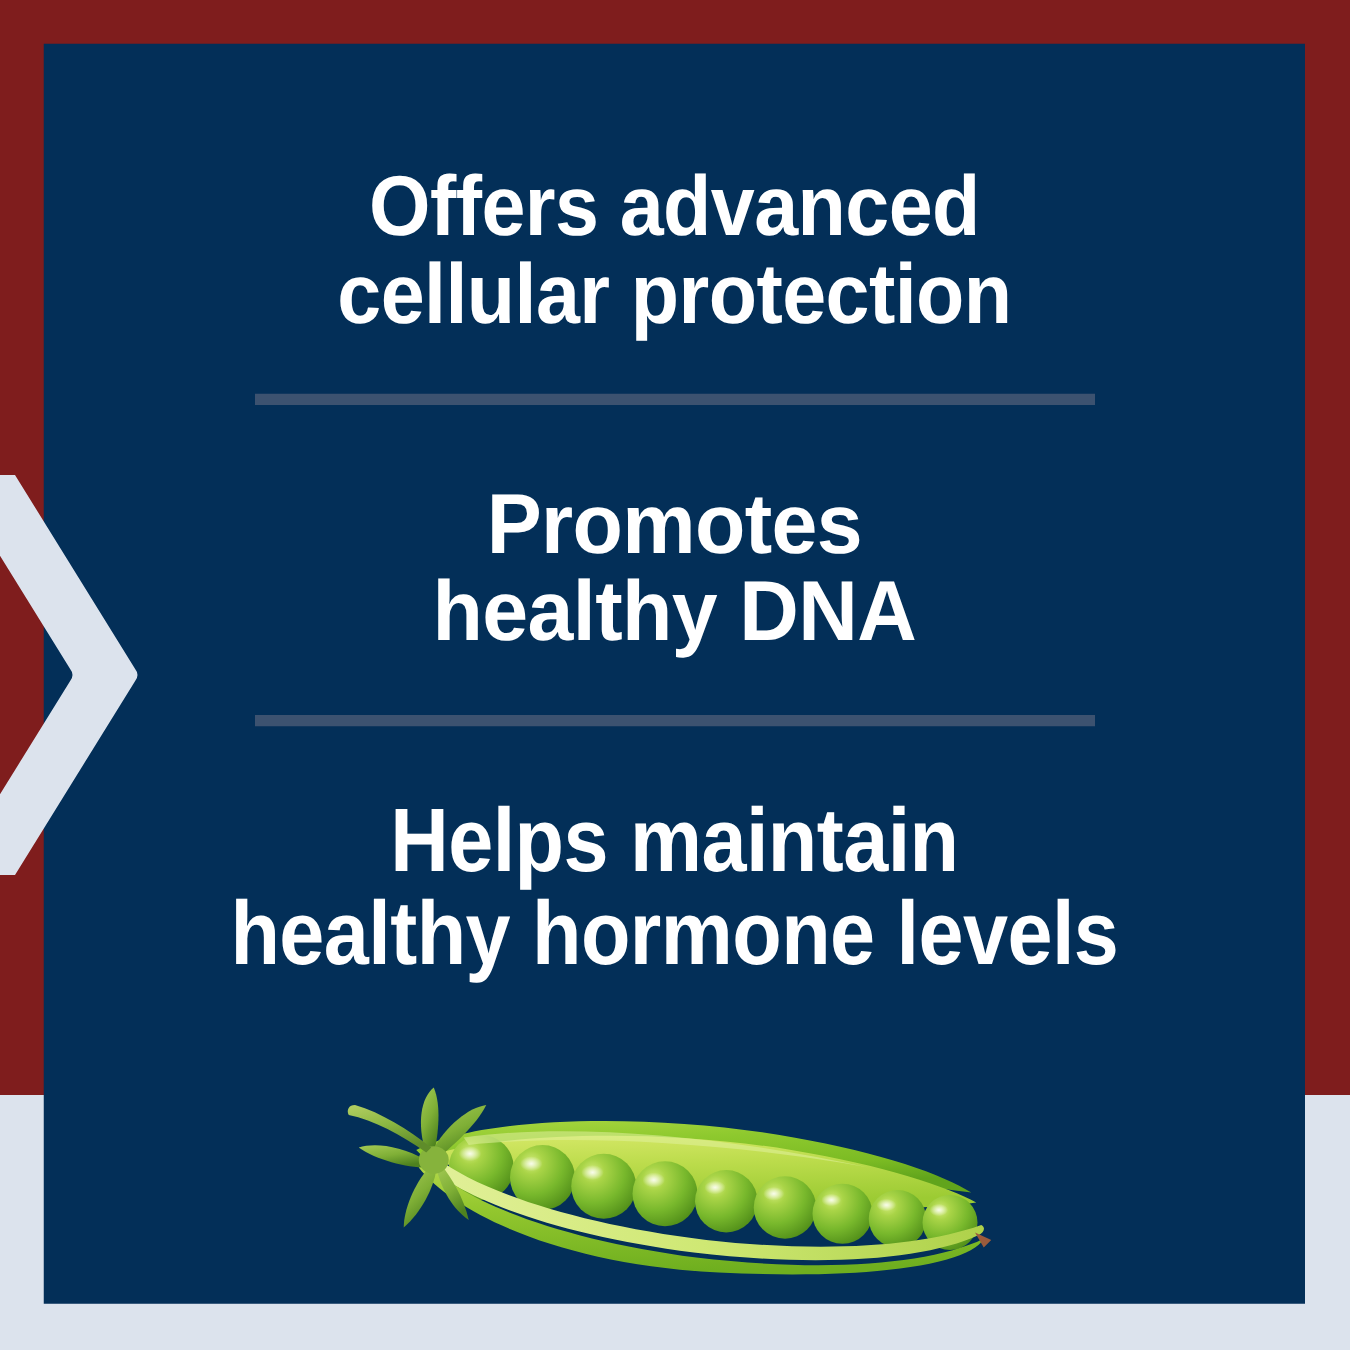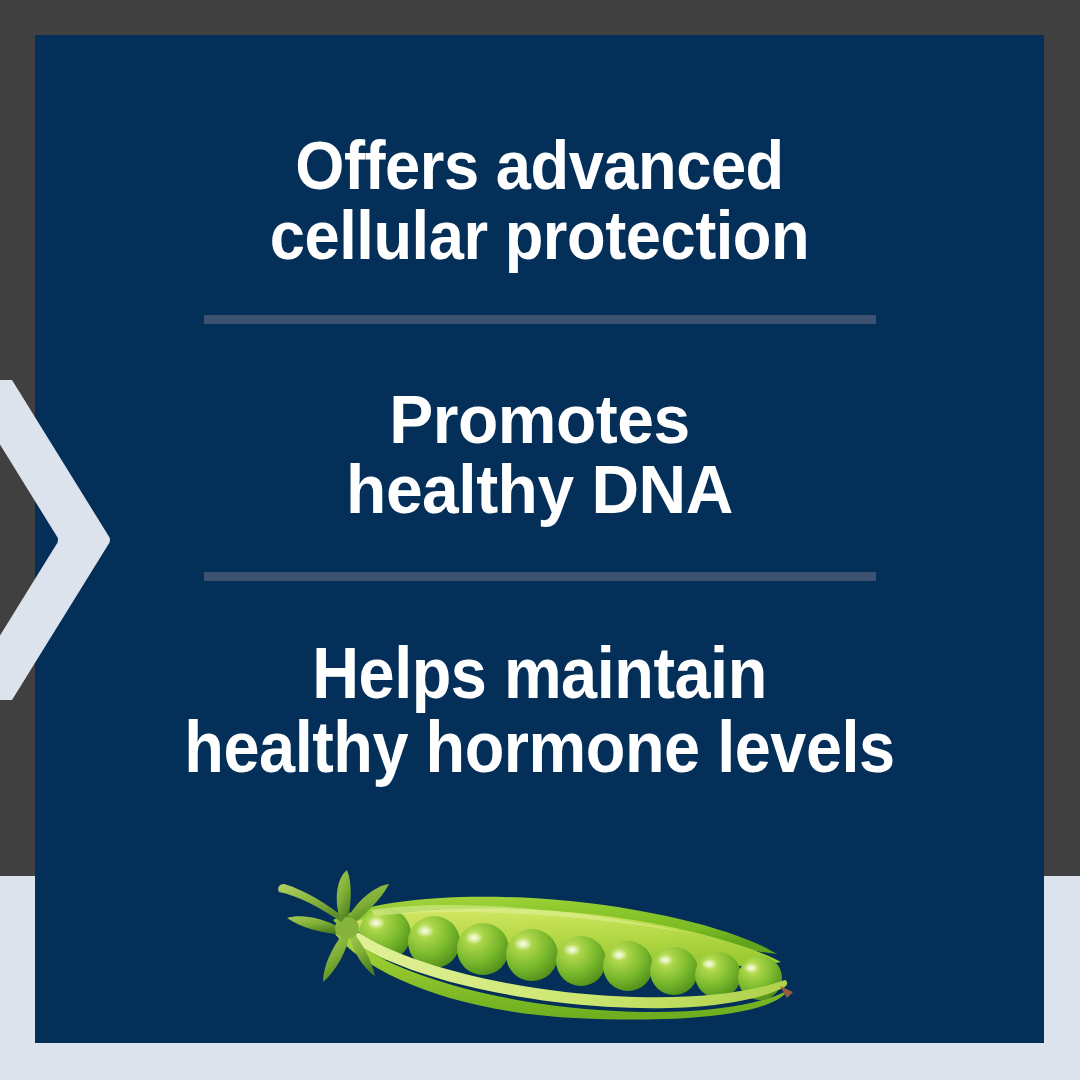--- a/index.html
+++ b/index.html
@@ -13,21 +13,21 @@
     overflow: hidden;
     background: #dce3ed;
     font-family: "Liberation Sans", sans-serif;
     -webkit-font-smoothing: antialiased;
   }
 
   #stage {
     position: relative;
     width: 1080px;
     height: 876px;
-    background: #404040;
+    background: #7f1d1d;
   }
 
   
   #card {
     position: absolute;
     left: 35px;
     top: 35px;
     width: 1009px;
     height: 1008px;
     background: #032f58;

